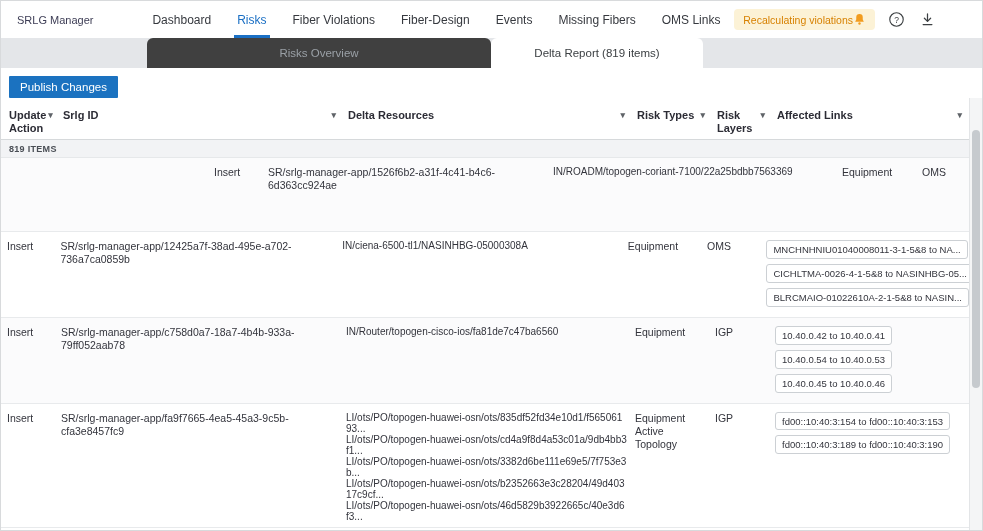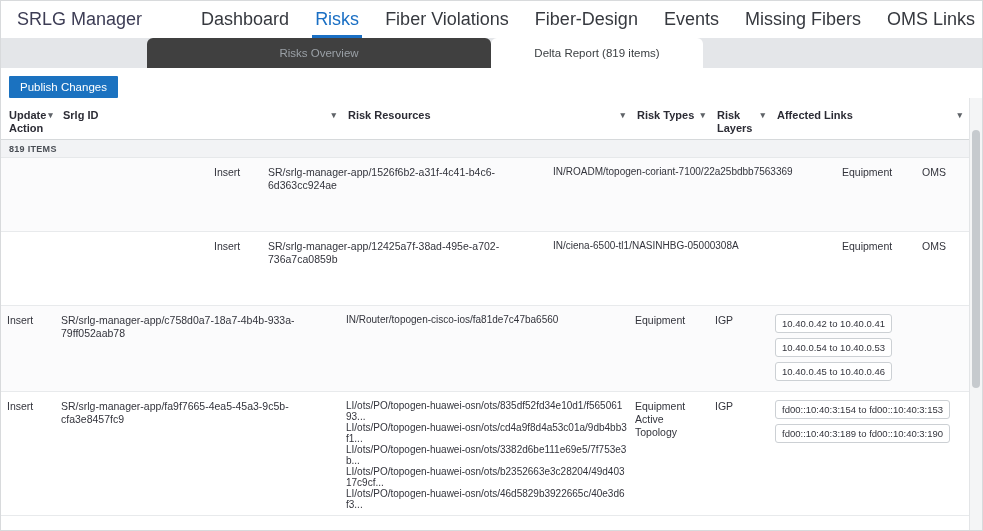--- a/index.html
+++ b/index.html
@@ -2,23 +2,23 @@
 <html><head>
 <meta charset="utf-8">
 <style>
   * { box-sizing: border-box; margin: 0; padding: 0; }
   html,body { background:#fff; }
   body { font-family: "Liberation Sans", sans-serif; width: 983px; height: 531px; overflow: hidden; }
   #app { width: 983px; height: 531px; border: 1px solid #d8dadc; overflow: hidden; display:flex; flex-direction:column; background:#fff; }
 
   
   .topbar { height: 37px; min-height:37px; display:flex; align-items:center; background:#fff; padding:0 14px 0 16px; }
-  .app-title { font-size: 18px; color:#3d3d55; margin-right: 46px; white-space:nowrap; }
+  .app-title { font-size: 11px; color:#3d3d55; margin-right: 46px; white-space:nowrap; }
   .nav { display:flex; height:100%; align-items:stretch; }
-  .nav-item { font-size:18px; color:#36393f; padding:0 13px; display:flex; align-items:center; position:relative; cursor:pointer; white-space:nowrap; }
+  .nav-item { font-size:12px; color:#36393f; padding:0 13px; display:flex; align-items:center; position:relative; cursor:pointer; white-space:nowrap; }
   .nav-item.active { color:#1a6fc4; }
   .nav-item.active::after { content:""; position:absolute; left:10px; right:10px; bottom:0; height:3px; background:#1a6fc4; }
   .topbar-right { margin-left:auto; display:flex; align-items:center; gap:11px; }
   .recalc-badge { background:#fcf2d6; border-radius:4px; padding:4px 9px; display:flex; align-items:center; gap:0; font-size:10.5px; color:#d78100; white-space:nowrap; }
   .iconbtn { background:none; border:none; cursor:pointer; display:flex; align-items:center; justify-content:center; width:20px; height:20px; padding:0; }
 
   
   .tabstrip { height:30px; min-height:30px; background:#e4e6e9; display:flex; align-items:stretch; }
   .tab-spacer { width:146px; }
   .tab { display:flex; align-items:center; justify-content:center; font-size:11.5px; cursor:pointer; border-radius:6px 6px 0 0; }
@@ -127,21 +127,21 @@
     <div class="thead">
       <div class="th c-action">
         <span>Update Action</span>
         <span class="caret">▾</span>
       </div>
       <div class="th c-srlg">
         <span>Srlg ID</span>
         <span class="caret">▾</span>
       </div>
       <div class="th c-res">
-        <span>Risk Resources</span>
+        <span>Delta Resources</span>
         <span class="caret">▾</span>
       </div>
       <div class="th c-types">
         <span>Risk Types</span>
         <span class="caret">▾</span>
       </div>
       <div class="th c-layers">
         <span>Risk Layers</span>
         <span class="caret">▾</span>
       </div>
@@ -170,20 +170,25 @@
       <div class="row std">
         <div class="cell c-action">Insert</div>
         <div class="cell c-srlg">SR/srlg-manager-app/12425a7f-38ad-495e-a702-736a7ca0859b</div>
         <div class="cell c-res">
           <div>IN/ciena-6500-tl1/NASINHBG-05000308A</div>
         </div>
         <div class="cell c-types">
           <div>Equipment</div>
         </div>
         <div class="cell c-layers">OMS</div>
+        <div class="cell c-links">
+          <span class="chip">MNCHNHNIU01040008011-3-1-5&amp;8 to NA...</span>
+          <span class="chip">CICHLTMA-0026-4-1-5&amp;8 to NASINHBG-05...</span>
+          <span class="chip">BLRCMAIO-01022610A-2-1-5&amp;8 to NASIN...</span>
+        </div>
       </div>
 
       <div class="row std">
         <div class="cell c-action">Insert</div>
         <div class="cell c-srlg">SR/srlg-manager-app/c758d0a7-18a7-4b4b-933a-79ff052aab78</div>
         <div class="cell c-res">
           <div>IN/Router/topogen-cisco-ios/fa81de7c47ba6560</div>
         </div>
         <div class="cell c-types">
           <div>Equipment</div>

